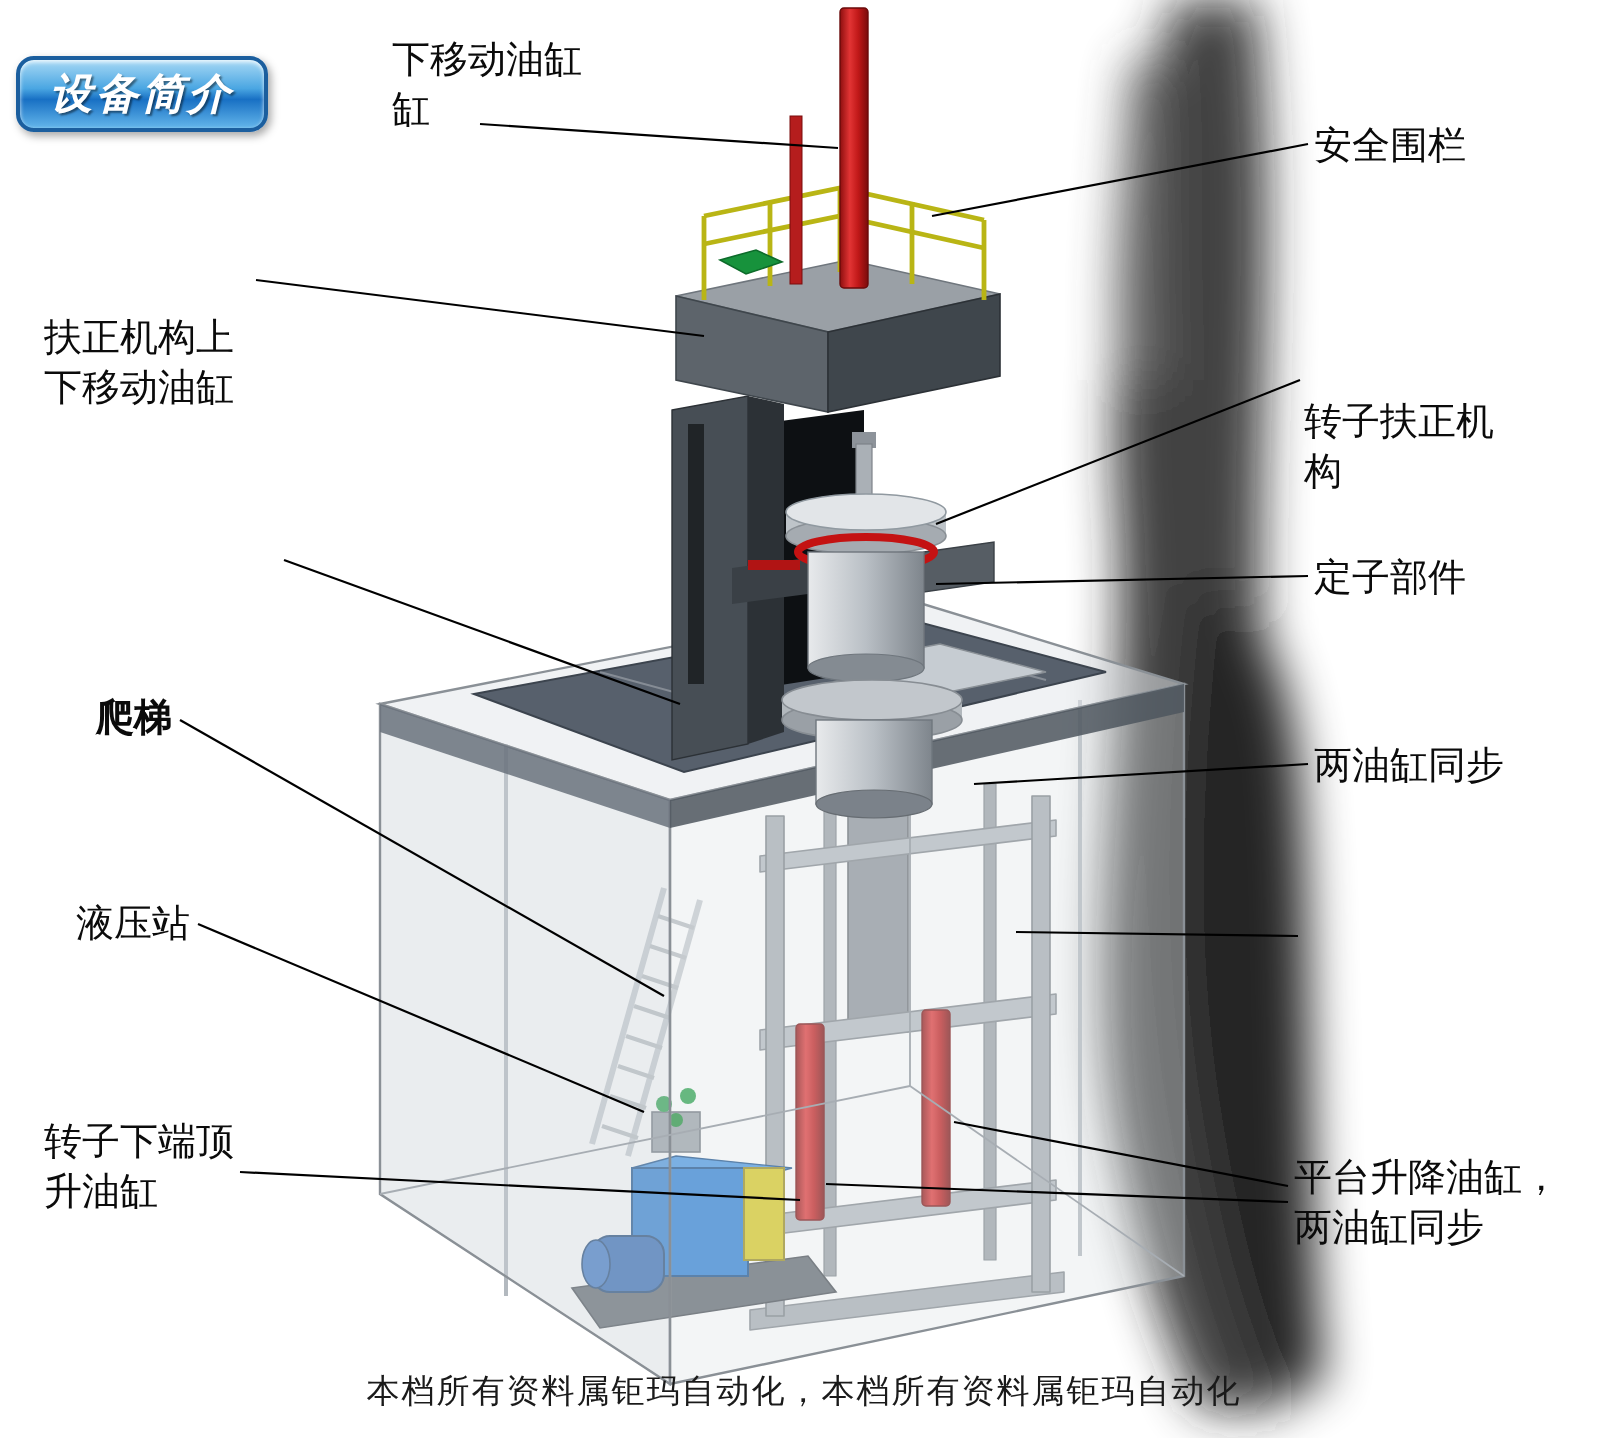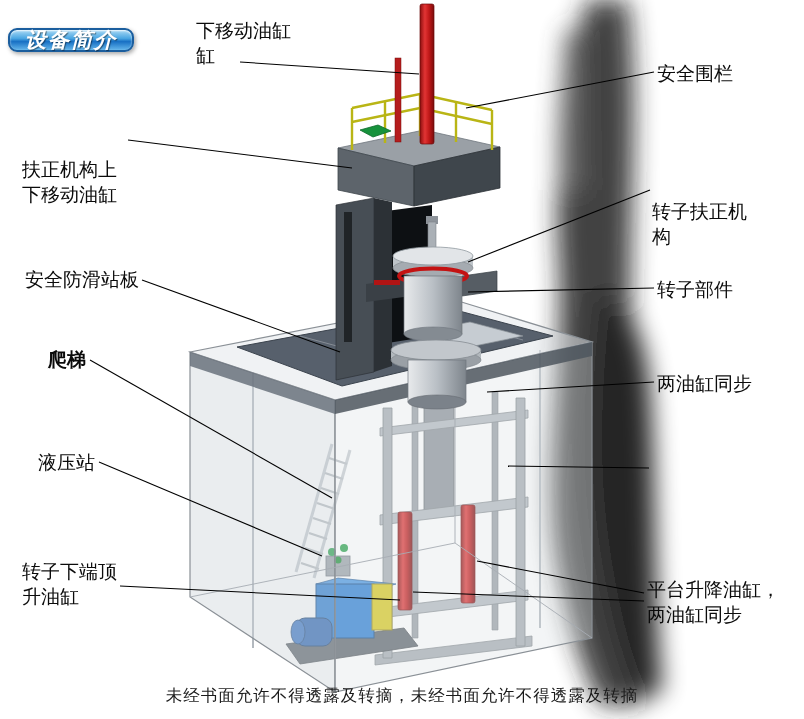--- a/index.html
+++ b/index.html
@@ -5,21 +5,21 @@
   * { margin:0; padding:0; box-sizing:border-box; }
   html,body { background:#ffffff; }
   body { font-family:"Liberation Serif", serif; }
   .stage { position:relative; width:804px; height:719px; background:#ffffff; overflow:hidden; }
   .render { position:absolute; left:0; top:0; width:804px; height:719px; }
   .lbl {
     position:absolute; font-size:19px; line-height:1.32; color:#0b0b0b;
     white-space:pre; font-family:"Liberation Serif", serif;
   }
   .badge {
-    position:absolute; left:8px; top:28px; width:126px; height:24px; border-radius:9px;
+    position:absolute; left:8px; top:28px; width:126px; height:38px; border-radius:9px;
     background:linear-gradient(180deg,#a8d9f5 0%, #4aa6e2 42%, #1870c4 58%, #63b5ea 100%);
     border:2px solid #1b5e9e;
     box-shadow: inset 0 1px 2px rgba(255,255,255,.85), 1.5px 2px 4px rgba(0,0,0,.35);
     display:flex; align-items:center; justify-content:center;
   }
   .badge span {
     color:#ffffff; font-weight:bold; font-style:italic; font-size:21px; letter-spacing:2px;
     text-shadow:1px 1px 1px rgba(0,0,0,.45);
     font-family:"Liberation Sans", sans-serif;
   }
@@ -199,25 +199,24 @@
     <span>设备简介</span>
   </div>
 
   <div class="lbl" style="left:196px; top:18px;">下移动油缸
 缸</div>
   <div class="lbl" style="left:657px; top:61px;text-align:right;">安全围栏</div>
   <div class="lbl" style="left:22px;  top:111px;margin-top:46px;">扶正机构上
 下移动油缸</div>
   <div class="lbl" style="left:652px; top:159px;margin-top:40px;">转子扶正机
 构</div>
-  <div class="lbl" style="left:25px;  top:267px;">安全防滑站板</div>
-  <div class="lbl" style="left:657px; top:277px;">转子部件</div>
+  <div class="lbl" style="left:657px; top:277px;">定子部件</div>
   <div class="lbl" style="left:48px;  top:347px;font-weight:bold;">爬梯</div>
   <div class="lbl" style="left:657px; top:371px;">两油缸同步</div>
   <div class="lbl" style="left:38px;  top:450px;">液压站</div>
   <div class="lbl" style="left:22px;  top:559px;">转子下端顶
 升油缸</div>
   <div class="lbl" style="left:647px; top:577px;">平台升降油缸，
 两油缸同步</div>
 
-  <div class="footer">未经书面允许不得透露及转摘，未经书面允许不得透露及转摘</div>
+  <div class="footer">本档所有资料属钜玛自动化，本档所有资料属钜玛自动化</div>
 
 </div>
 
 </body></html>

